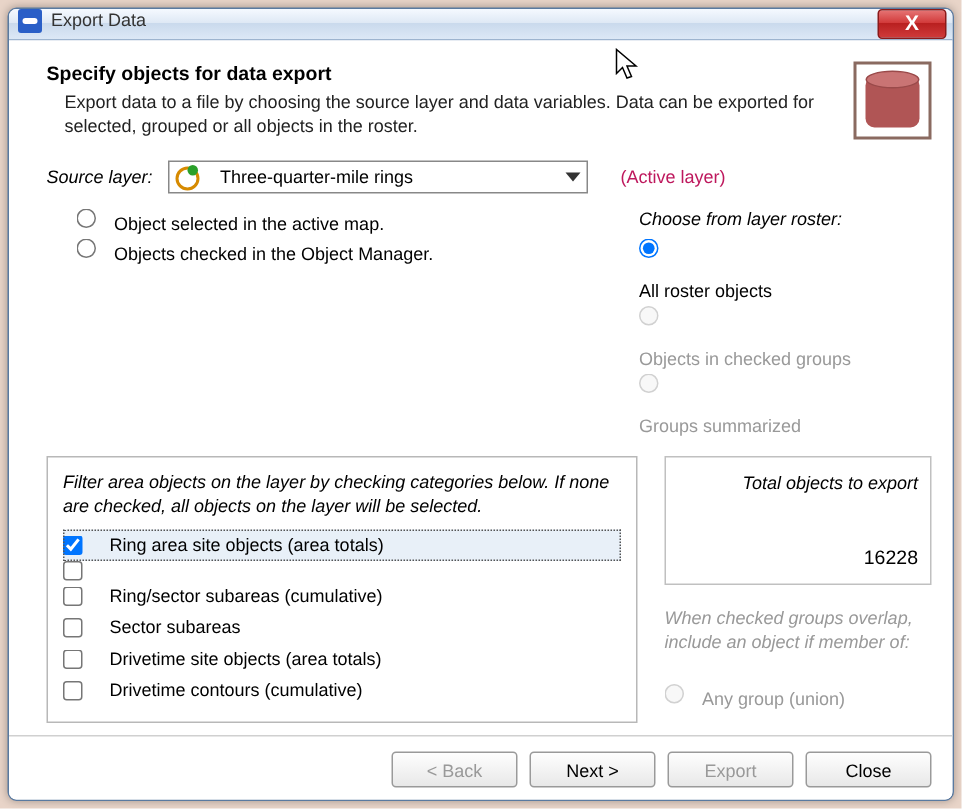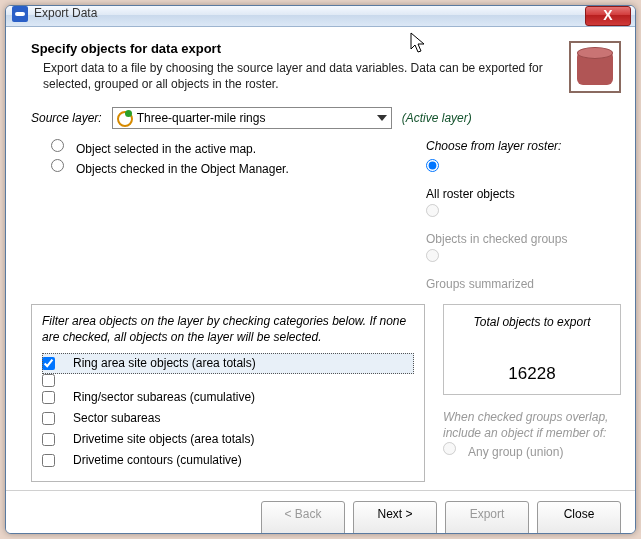--- a/index.html
+++ b/index.html
@@ -122,21 +122,21 @@
   }
   .source-row label { font-style: italic; }
   .combo {
     display: flex;
     align-items: center;
     border: 1px solid #888;
     background: #fff;
     height: 22px;
     width: 280px;
     padding: 0 4px;
-    gap: 4px;
+    gap: 14px;
     font-size: 12px;
   }
   .combo .ring-icon {
     width: 16px; height: 16px;
     position: relative;
   }
   .combo .ring-icon::before {
     content: "";
     position: absolute;
     width: 12px; height: 12px;
@@ -152,21 +152,21 @@
     border-radius: 50%;
     left: 8px; top: 0;
   }
   .combo .combo-text { flex: 1; }
   .combo .chevron {
     width: 0; height: 0;
     border-left: 5px solid transparent;
     border-right: 5px solid transparent;
     border-top: 6px solid #333;
   }
-  .active-layer { font-style: italic; color: #14532d; }
+  .active-layer { color: #be185d; margin-left: 12px; }
   .mid-row {
     display: flex;
     gap: 24px;
     margin-bottom: 10px;
   }
   .mid-col .group-heading {
     font-style: italic;
     margin-bottom: 6px;
     margin-left: 20px;
   }
@@ -212,43 +212,43 @@
   }
   .split-right {
     width: 178px;
     display: flex;
     flex-direction: column;
     gap: 14px;
   }
   .export-count-box {
     border: 1px solid #c0c0c0;
     padding: 10px 8px;
-    text-align: center;
+    text-align: right;
     background: #fff;
   }
   .export-count-box .lbl { font-style: italic; margin-bottom: 4px; }
-  .export-count-box .val { font-size: 17px; margin-top: 35px; }
+  .export-count-box .val { font-size: 13px; margin-top: 35px; }
   .overlap-group .overlap-text {
     font-style: italic;
     color: #999;
-    margin-bottom: 1px;
+    margin-bottom: 20px;
     line-height: 1.35;
   }
   .overlap-group .radio-opt { margin-left: 0; }
   .footer {
     border-top: 1px solid #d0d0d0;
     padding: 10px 14px 14px 14px;
     display: flex;
     justify-content: flex-end;
     gap: 8px;
     background: #fff;
   }
   .btn {
     min-width: 84px;
-    height: 38px;
+    height: 24px;
     border: 1px solid #9a9a9a;
     border-radius: 3px;
     background: linear-gradient(to bottom, #fefefe, #e8e8e8);
     font-size: 12px;
     text-align: center;
     line-height: 24px;
     cursor: pointer;
   }
   .btn.disabled {
     color: #999;

